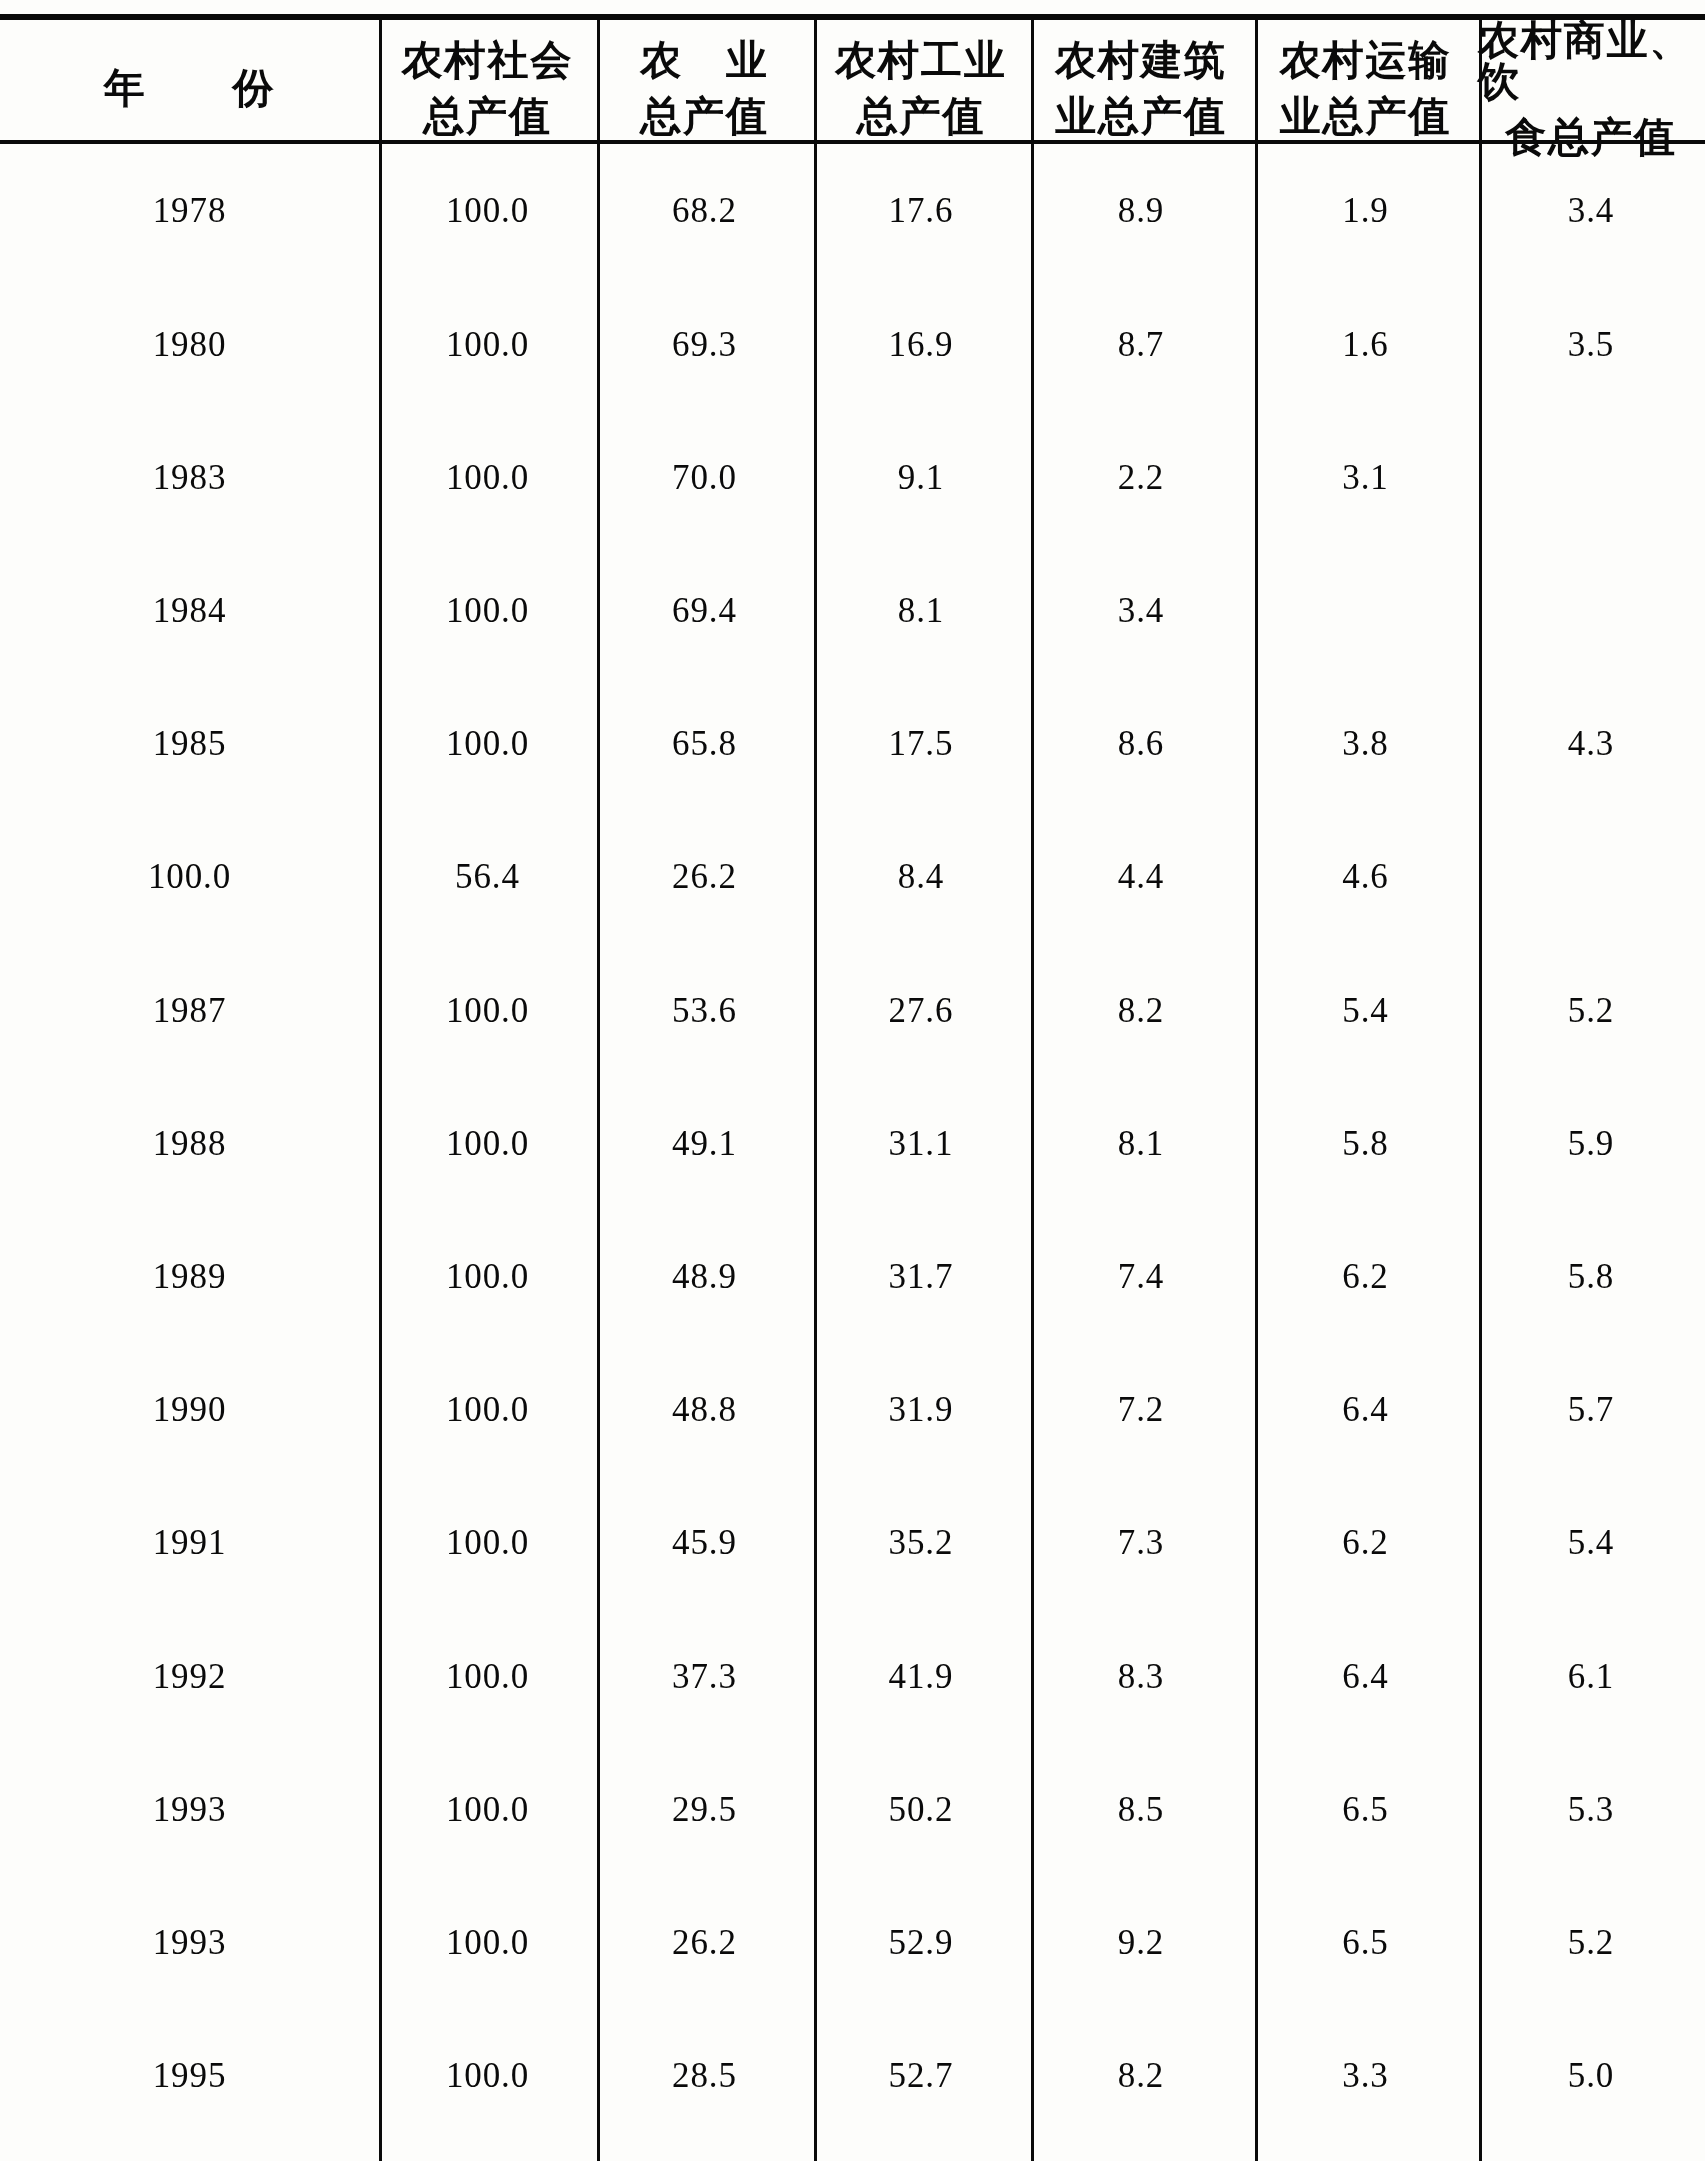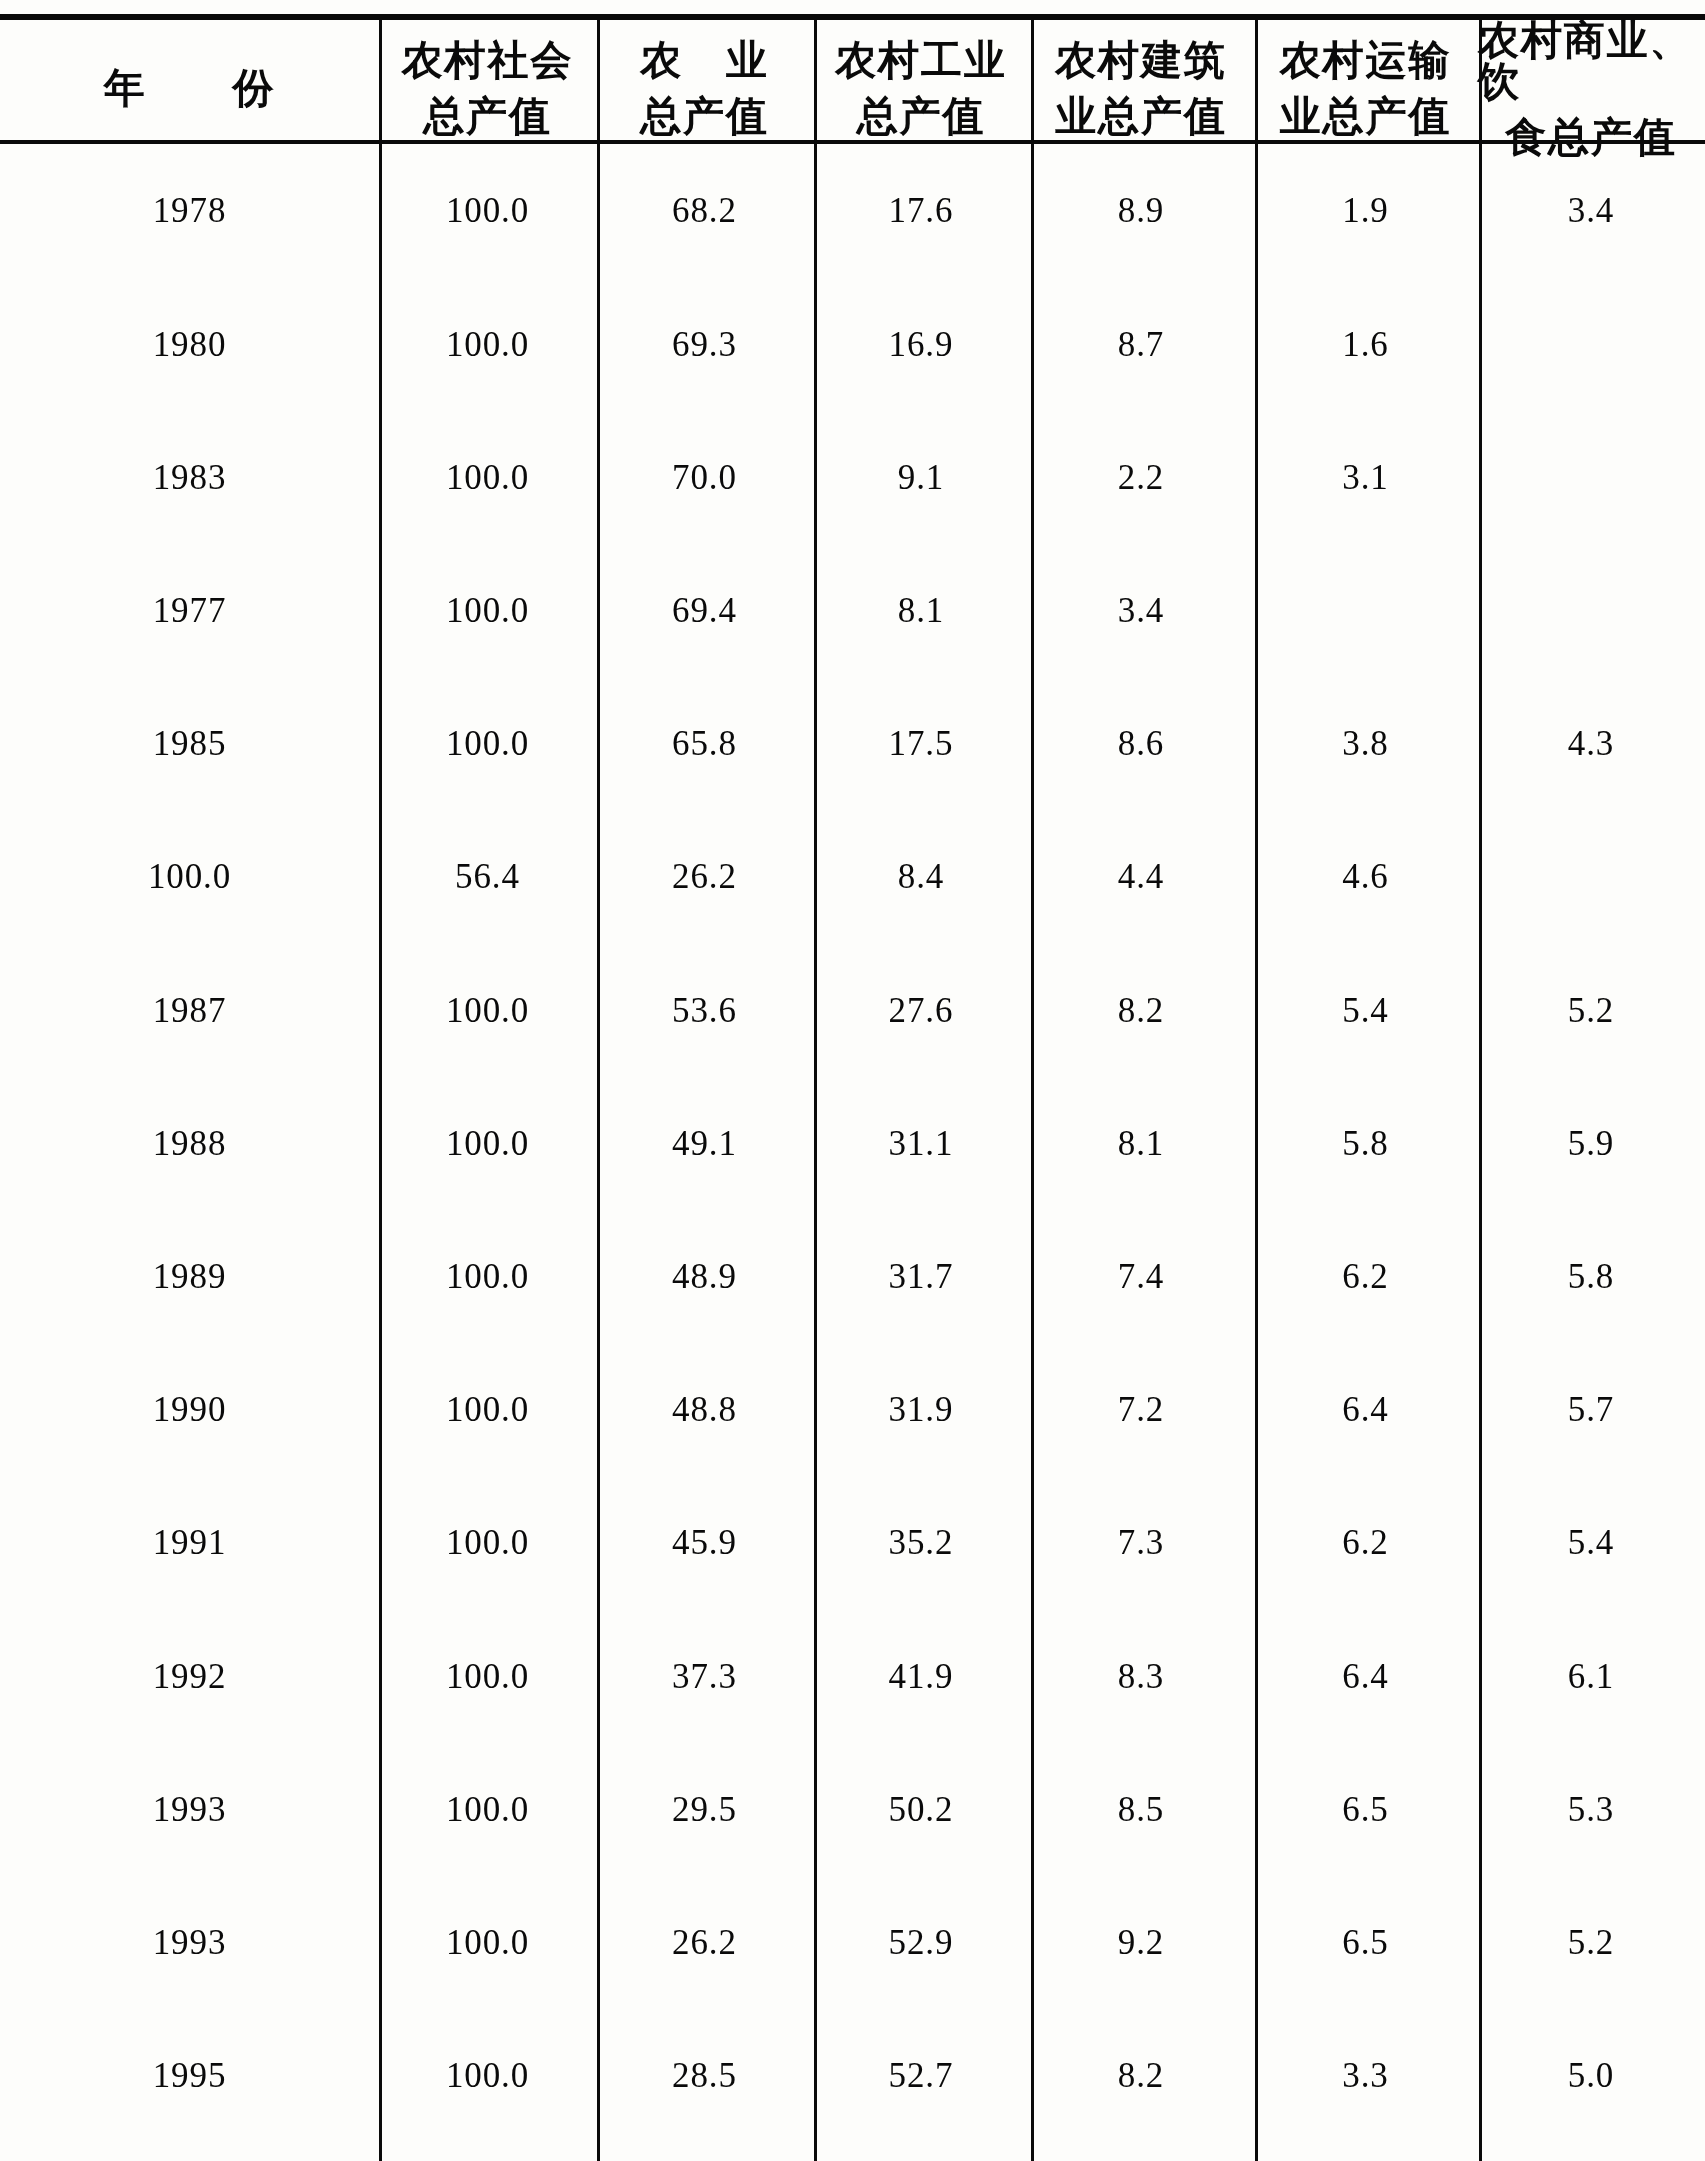--- a/index.html
+++ b/index.html
@@ -106,31 +106,32 @@
         <div>1.9</div>
         <div>3.4</div>
       </div>
       <div class="grid-row">
         <div>1980</div>
         <div>100.0</div>
         <div>69.3</div>
         <div>16.9</div>
         <div>8.7</div>
         <div>1.6</div>
+        <div>3.5</div>
       </div>
       <div class="grid-row">
         <div>1983</div>
         <div>100.0</div>
         <div>70.0</div>
         <div>9.1</div>
         <div>2.2</div>
         <div>3.1</div>
       </div>
       <div class="grid-row">
-        <div>1977</div>
+        <div>1984</div>
         <div>100.0</div>
         <div>69.4</div>
         <div>8.1</div>
         <div>3.4</div>
       </div>
       <div class="grid-row">
         <div>1985</div>
         <div>100.0</div>
         <div>65.8</div>
         <div>17.5</div>

